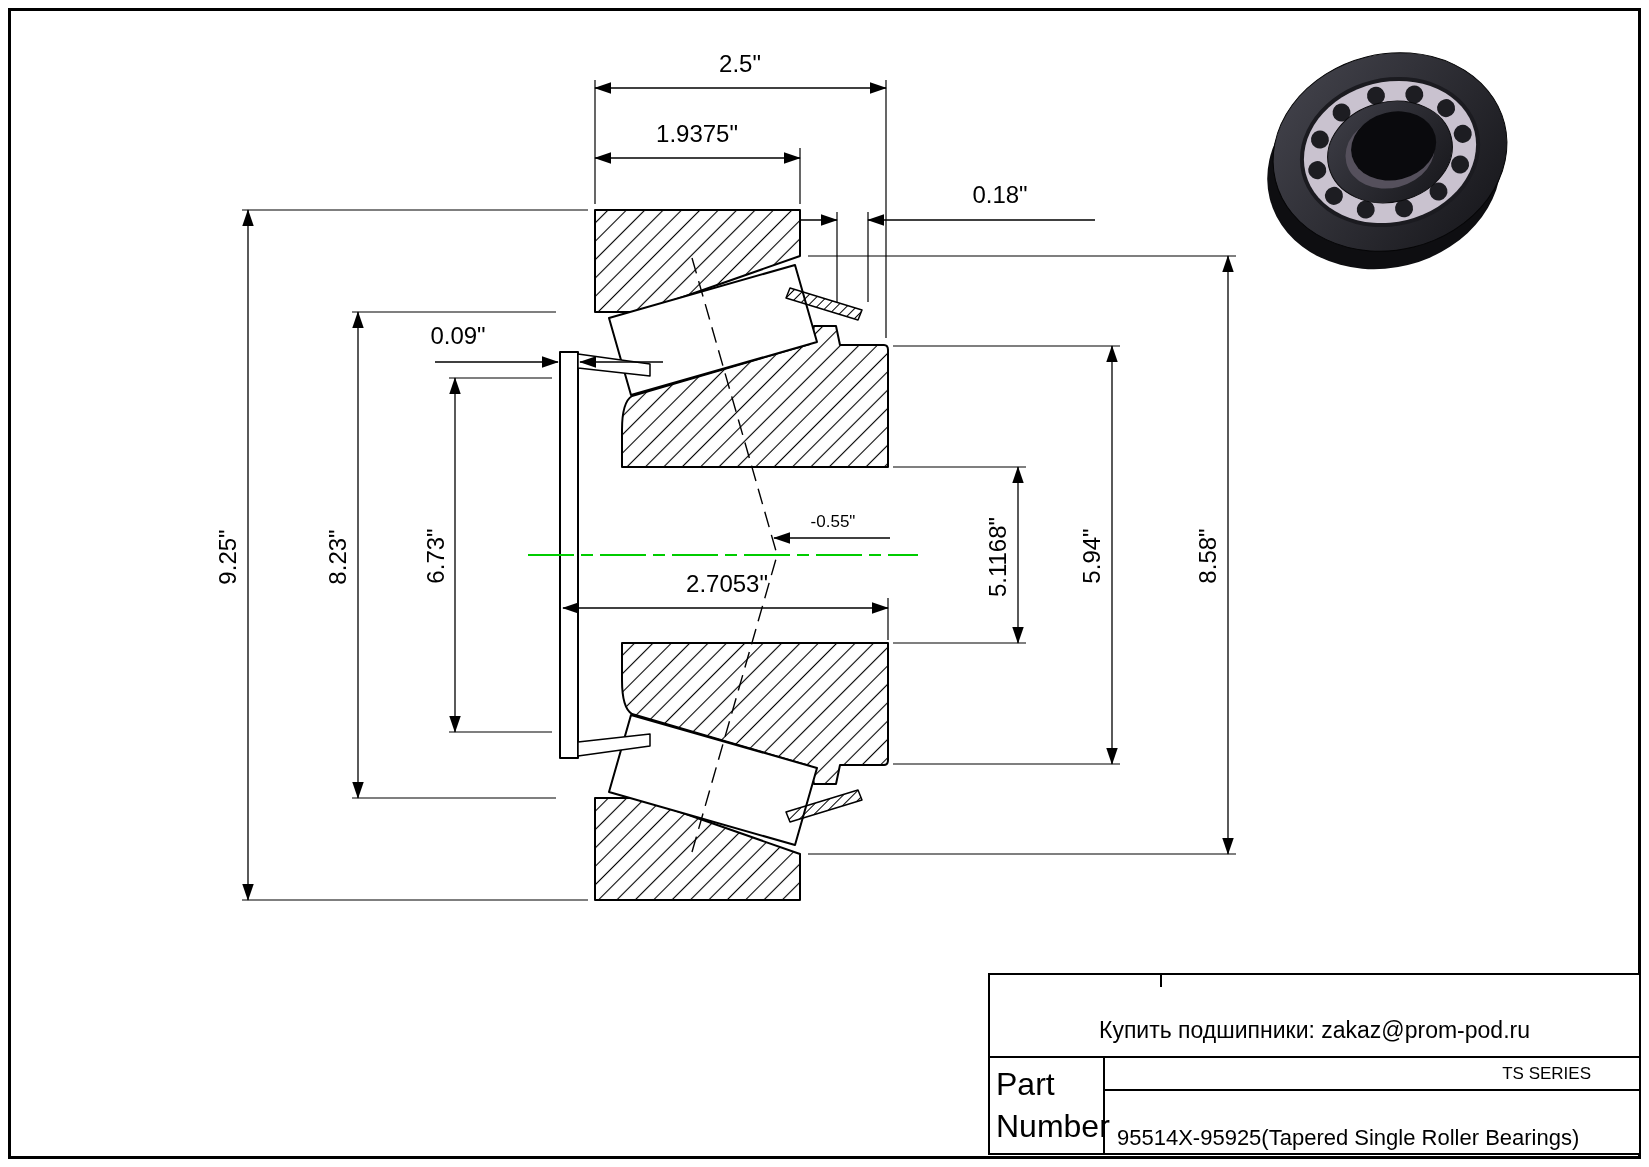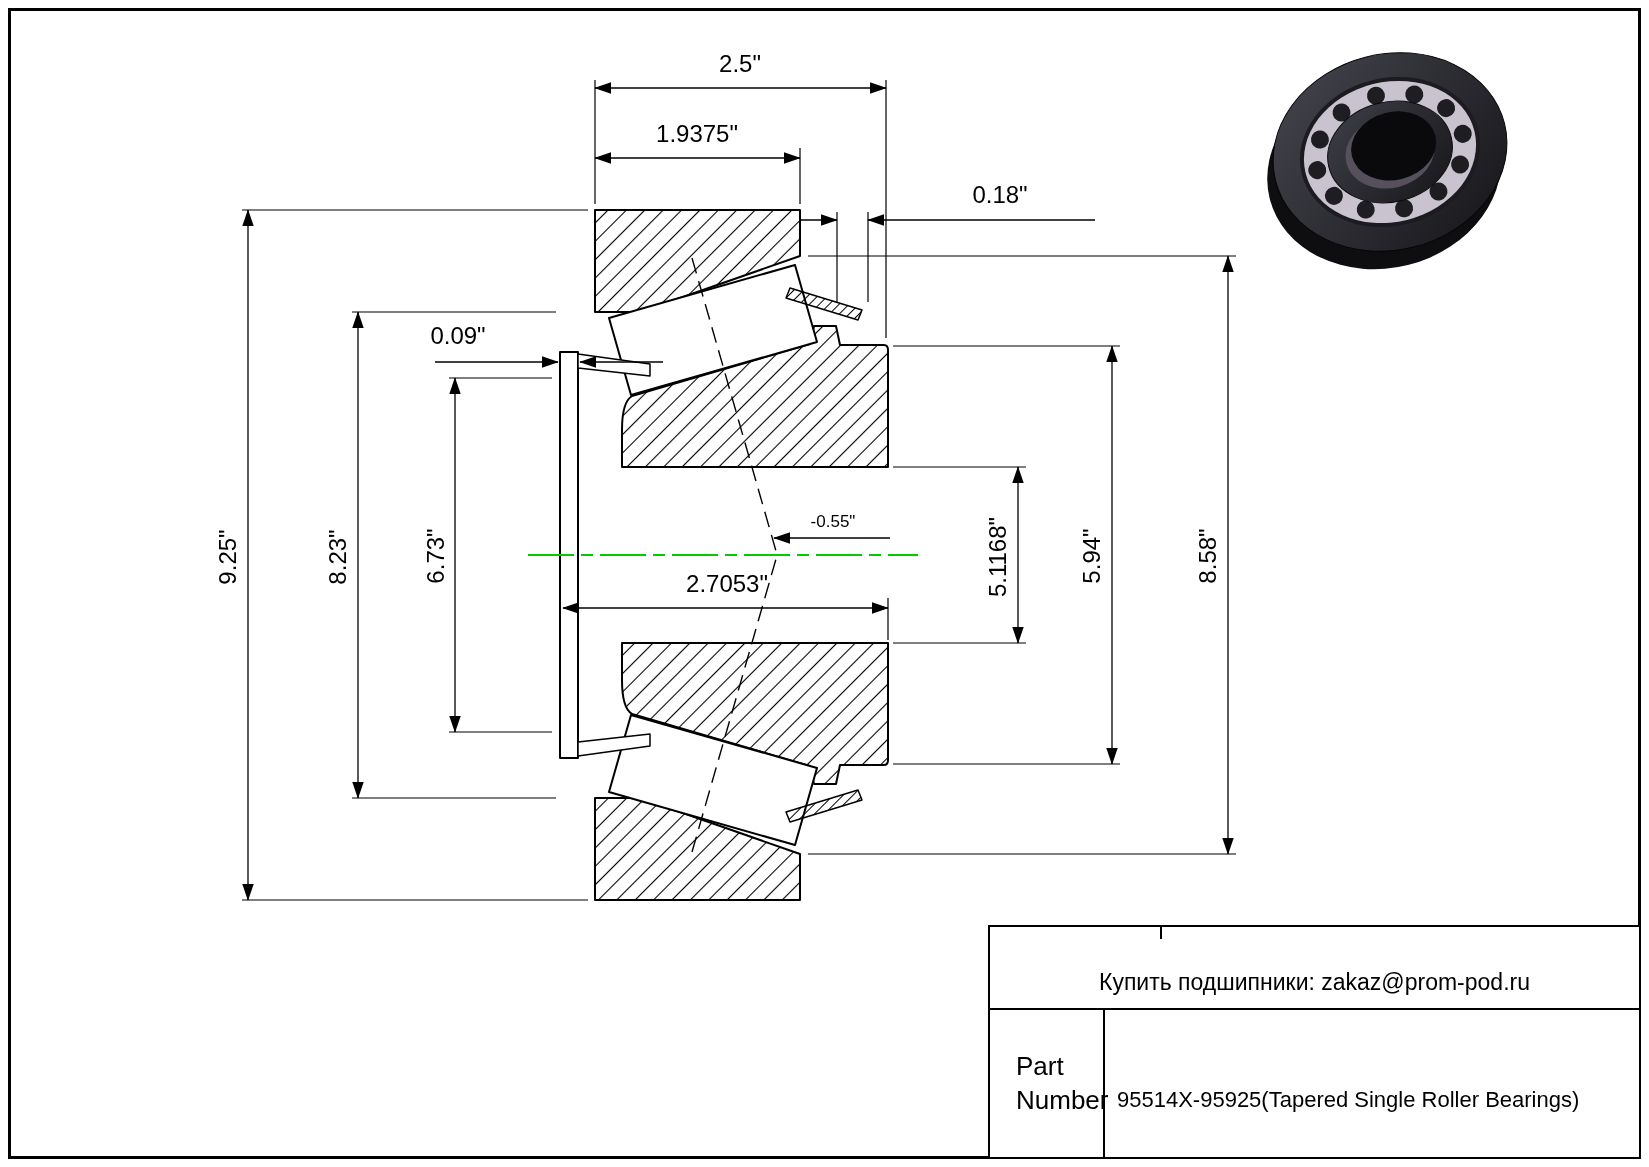--- a/index.html
+++ b/index.html
@@ -3,28 +3,28 @@
 <meta charset="utf-8">
 <style>
   html,body{margin:0;padding:0;background:#ffffff;}
   .page{position:relative;width:1649px;height:1167px;background:#fff;overflow:hidden;
         font-family:"Liberation Sans", sans-serif;color:#000;}
   .frame{position:absolute;left:8px;top:8px;right:8px;bottom:8px;border:3px solid #000;}
   svg{position:absolute;left:0;top:0;}
   svg text{font-family:"Liberation Sans", sans-serif;fill:#000;}
 
   
-  .title-block{position:absolute;left:988px;top:925px;width:653px;height:234px;
+  .title-block{position:absolute;left:988px;top:973px;width:653px;height:182px;
                border:2px solid #000;box-sizing:border-box;display:flex;flex-direction:column;background:#fff;}
   .tb-top{height:83px;border-bottom:2px solid #000;display:flex;align-items:flex-end;
           justify-content:center;padding-bottom:12px;font-size:23px;position:relative;box-sizing:border-box;}
   .tb-notch{position:absolute;left:170px;top:0;width:2px;height:12px;background:#000;}
   .tb-bottom{flex:1;display:flex;min-height:0;}
   .tb-part-label{width:115px;border-right:2px solid #000;box-sizing:border-box;
-                 display:flex;align-items:center;padding-left:26px;font-size:26px;line-height:1.3;}
+                 display:flex;align-items:center;padding-left:6px;font-size:32px;line-height:1.3;}
   .tb-right{flex:1;display:flex;flex-direction:column;min-width:0;}
   .tb-series{height:33px;border-bottom:2px solid #000;box-sizing:border-box;
              text-align:right;padding-right:48px;font-size:17px;line-height:31px;}
   .tb-partnum{flex:1;display:flex;align-items:center;padding-left:12px;font-size:22px;margin-top:32px;}
 </style>
 </head>
 <body>
 
 <div class="page">
   <div class="frame"></div>
@@ -155,17 +155,18 @@
   </svg>
 
   <div class="title-block">
     <div class="tb-top">
       <div class="tb-notch"></div>
       <span>Купить подшипники: zakaz@prom-pod.ru</span>
     </div>
     <div class="tb-bottom">
       <div class="tb-part-label">Part Number</div>
       <div class="tb-right">
+        <div class="tb-series">TS SERIES</div>
         <div class="tb-partnum">95514X-95925(Tapered Single Roller Bearings)</div>
       </div>
     </div>
   </div>
 </div>
 
 </body></html>

